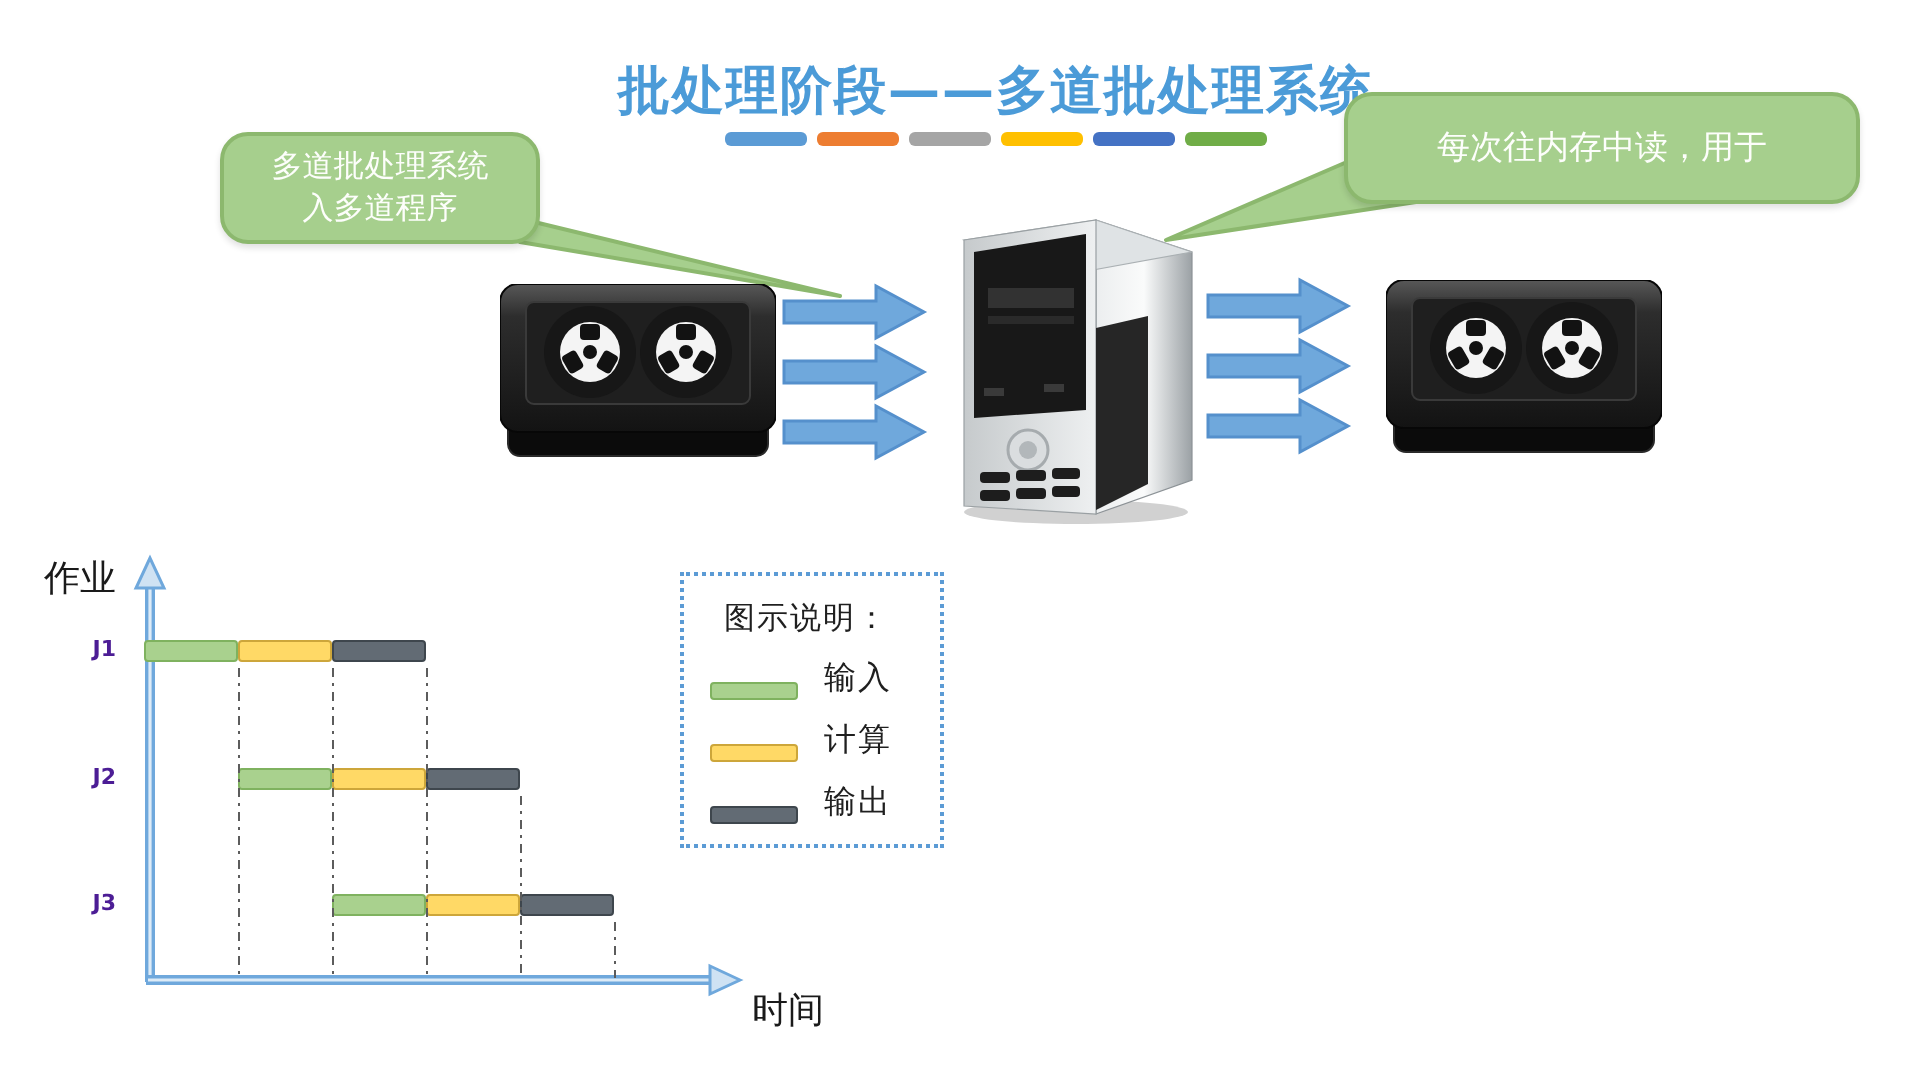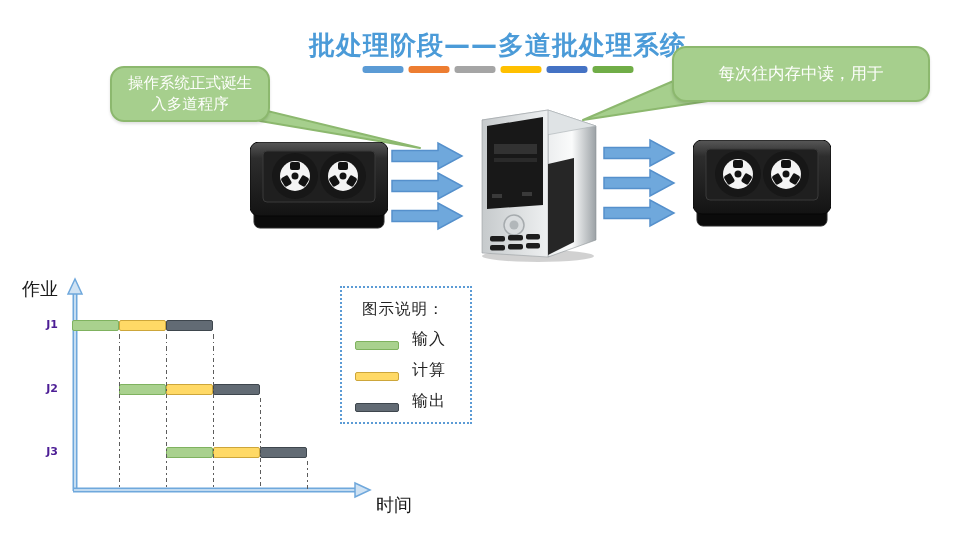--- a/index.html
+++ b/index.html
@@ -77,21 +77,21 @@
   <div class="underline" id="title-underline">
       <div class="dash" style="background: rgb(91, 155, 213);"></div>
       <div class="dash" style="background: rgb(237, 125, 49);"></div>
       <div class="dash" style="background: rgb(165, 165, 165);"></div>
       <div class="dash" style="background: rgb(255, 192, 0);"></div>
       <div class="dash" style="background: rgb(68, 114, 196);"></div>
       <div class="dash" style="background: rgb(112, 173, 71);"></div>
     </div>
 
   <div class="bubble bubble-left">
-    <div>操作系统正式诞生</div>
+    <div>多道批处理系统</div>
     <div>入多道程序</div>
   </div>
   <div class="bubble bubble-right">
     <div>每次往内存中读，用于</div>
   </div>
 
   <div class="device dev-tape-left" id="tape-left"><svg width="138" height="88" viewBox="0 0 138 88">
   <defs>
           <linearGradient id="tga" x1="0" y1="0" x2="0" y2="1">
     <stop offset="0" stop-color="#585858"></stop>

